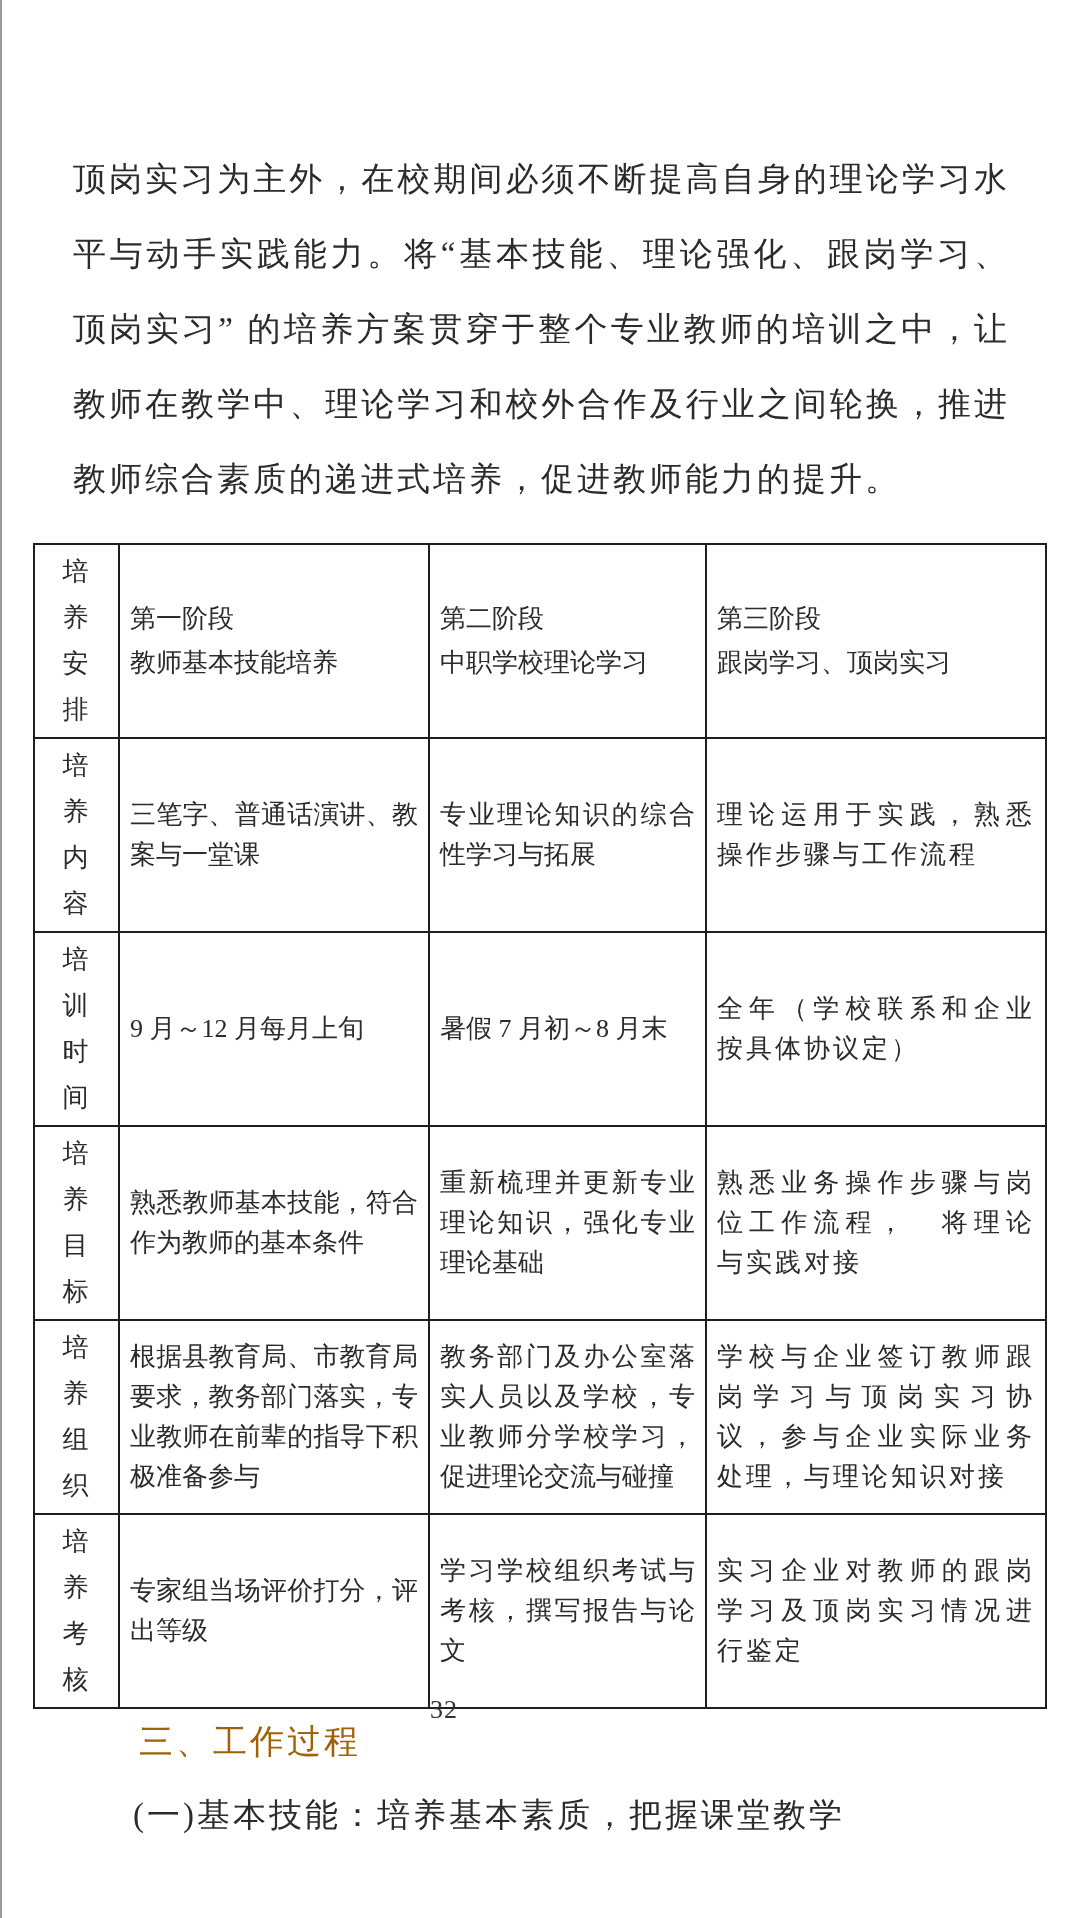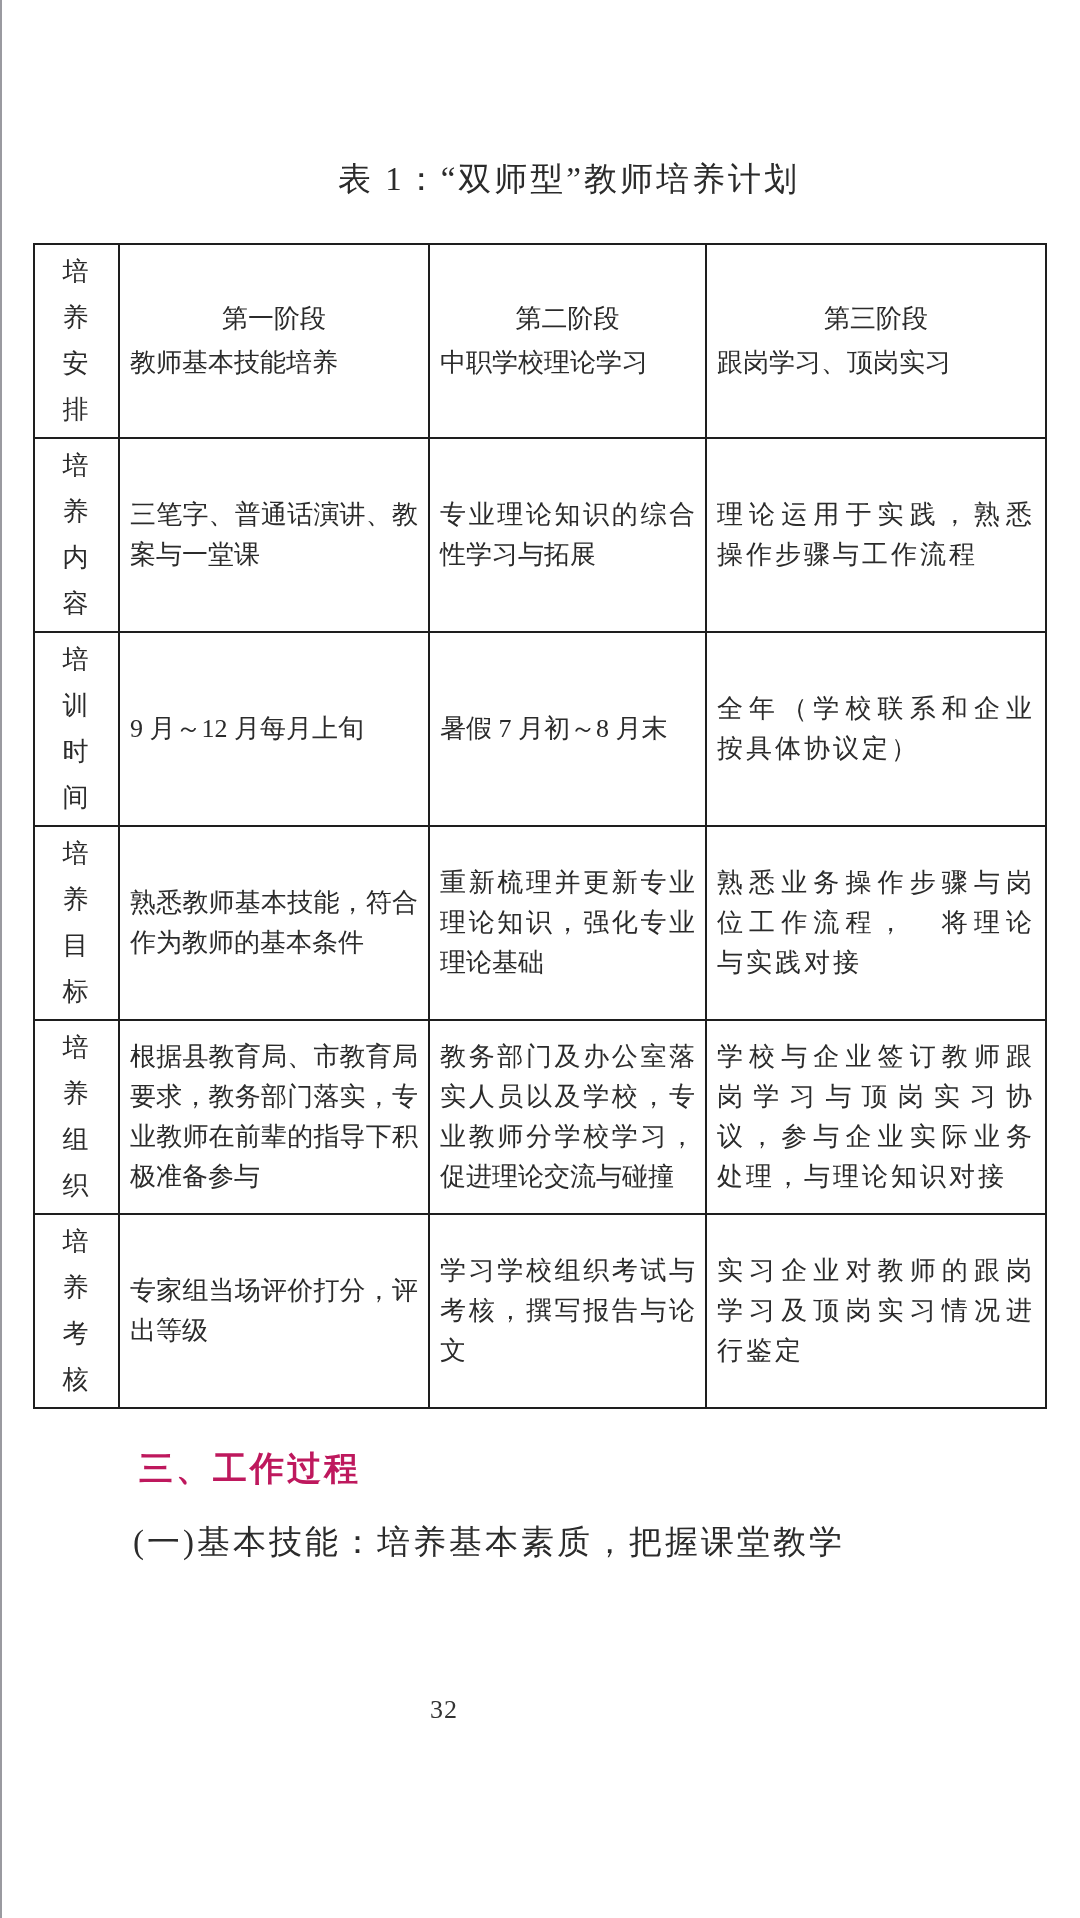--- a/index.html
+++ b/index.html
@@ -71,30 +71,30 @@
     padding: 4px 2px;
     font-size: 28px;
   }
   td.lbl .lbl-line {
     letter-spacing: 12px;
     padding-left: 10px;
     line-height: 46px;
   }
   td.cell .celltxt { text-align: justify; }
   td.cell.col4 .celltxt { letter-spacing: 3px; }
-  td.hdr .stage-title { text-align: center; line-height: 44px; }
+  td.hdr .stage-title { line-height: 44px; }
   td.hdr .stage-sub { text-align: left; line-height: 44px; }
   .section-heading {
     font-family: "Liberation Sans", "DejaVu Sans", sans-serif;
-    font-weight: bold;
+    font-weight: normal;
     font-size: 34px;
     line-height: 44px;
     letter-spacing: 3px;
-    color: #be185d;
-    margin-top: 37px;
+    color: #a16207;
+    margin-top: 10px;
     margin-left: 66px;
   }
   .subsection-heading {
     font-size: 33px;
     line-height: 44px;
     letter-spacing: 3px;
     color: #2b2b2b;
     margin-top: 30px;
     margin-left: 60px;
   }
@@ -109,22 +109,22 @@
     letter-spacing: 1px;
   }
 </style>
 </head>
 <body>
 
 <div class="page-edge-left"></div>
 
 <div class="content">
 
-
-  <div class="table-caption">表 1：“双师型”教师培养计划</div>
+  <p class="para">顶岗实习为主外，在校期间必须不断提高自身的理论学习水平与动手实践能力。将“基本技能、理论强化、跟岗学习、顶岗实习” 的培养方案贯穿于整个专业教师的培训之中，让教师在教学中、理论学习和校外合作及行业之间轮换，推进教师综合素质的递进式培养，促进教师能力的提升。</p>
+
 
   <table class="plan">
     <colgroup>
       <col class="c0">
         <col class="c1">
         <col class="c2">
         <col class="c3">
     </colgroup>
     <tbody>
       <tr class="r1">

